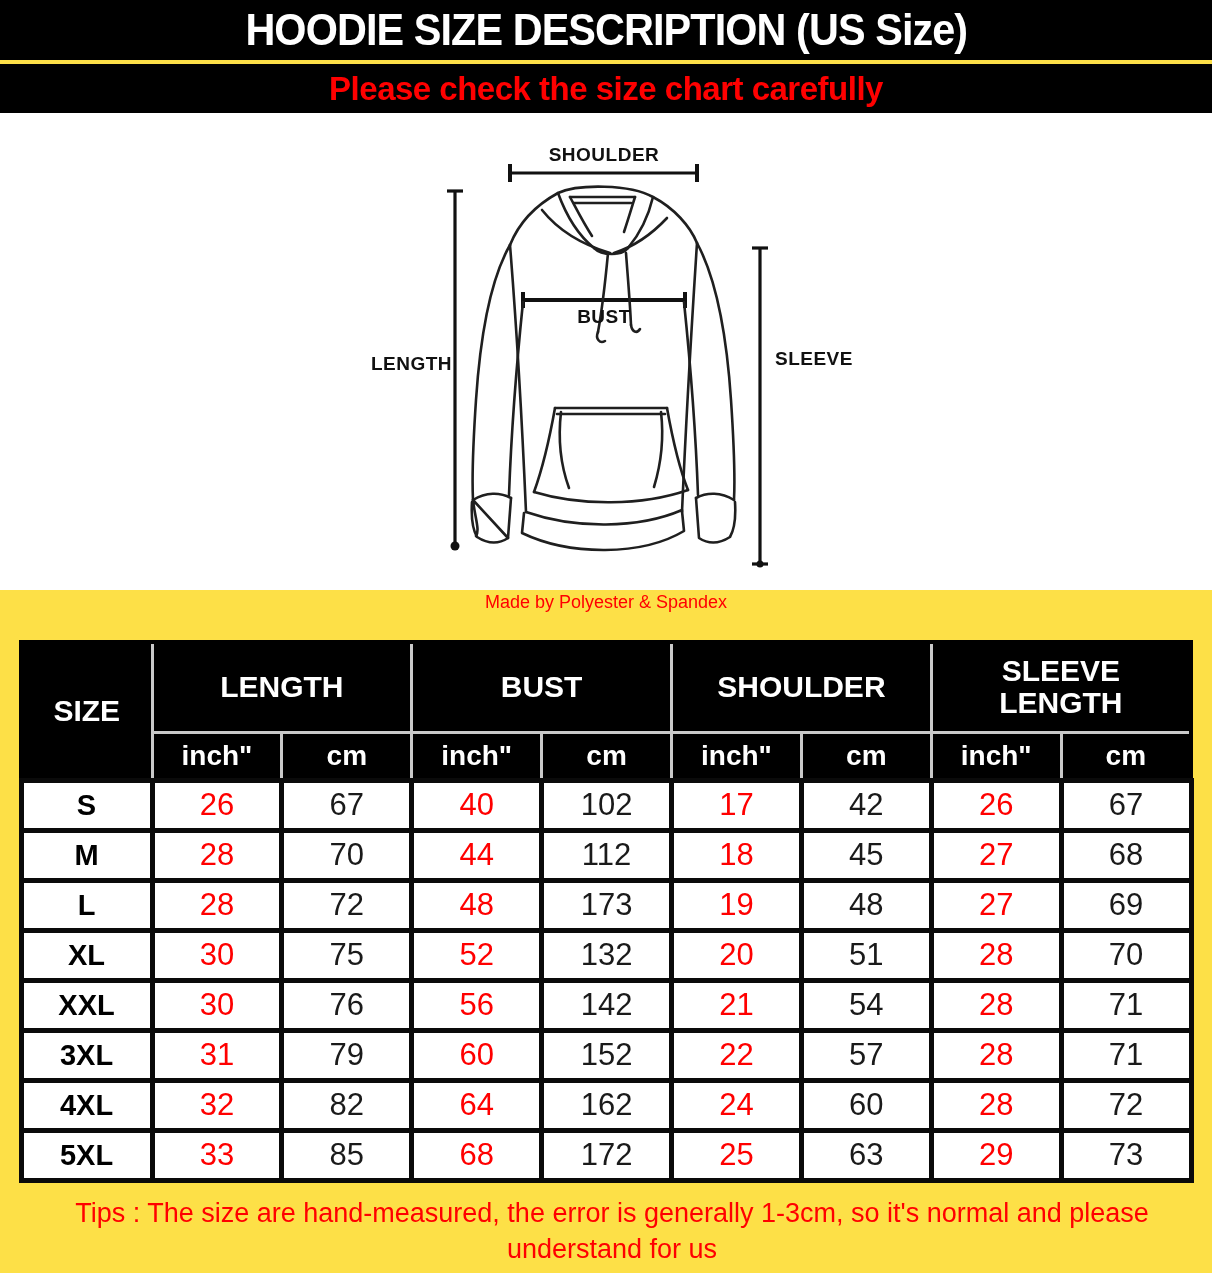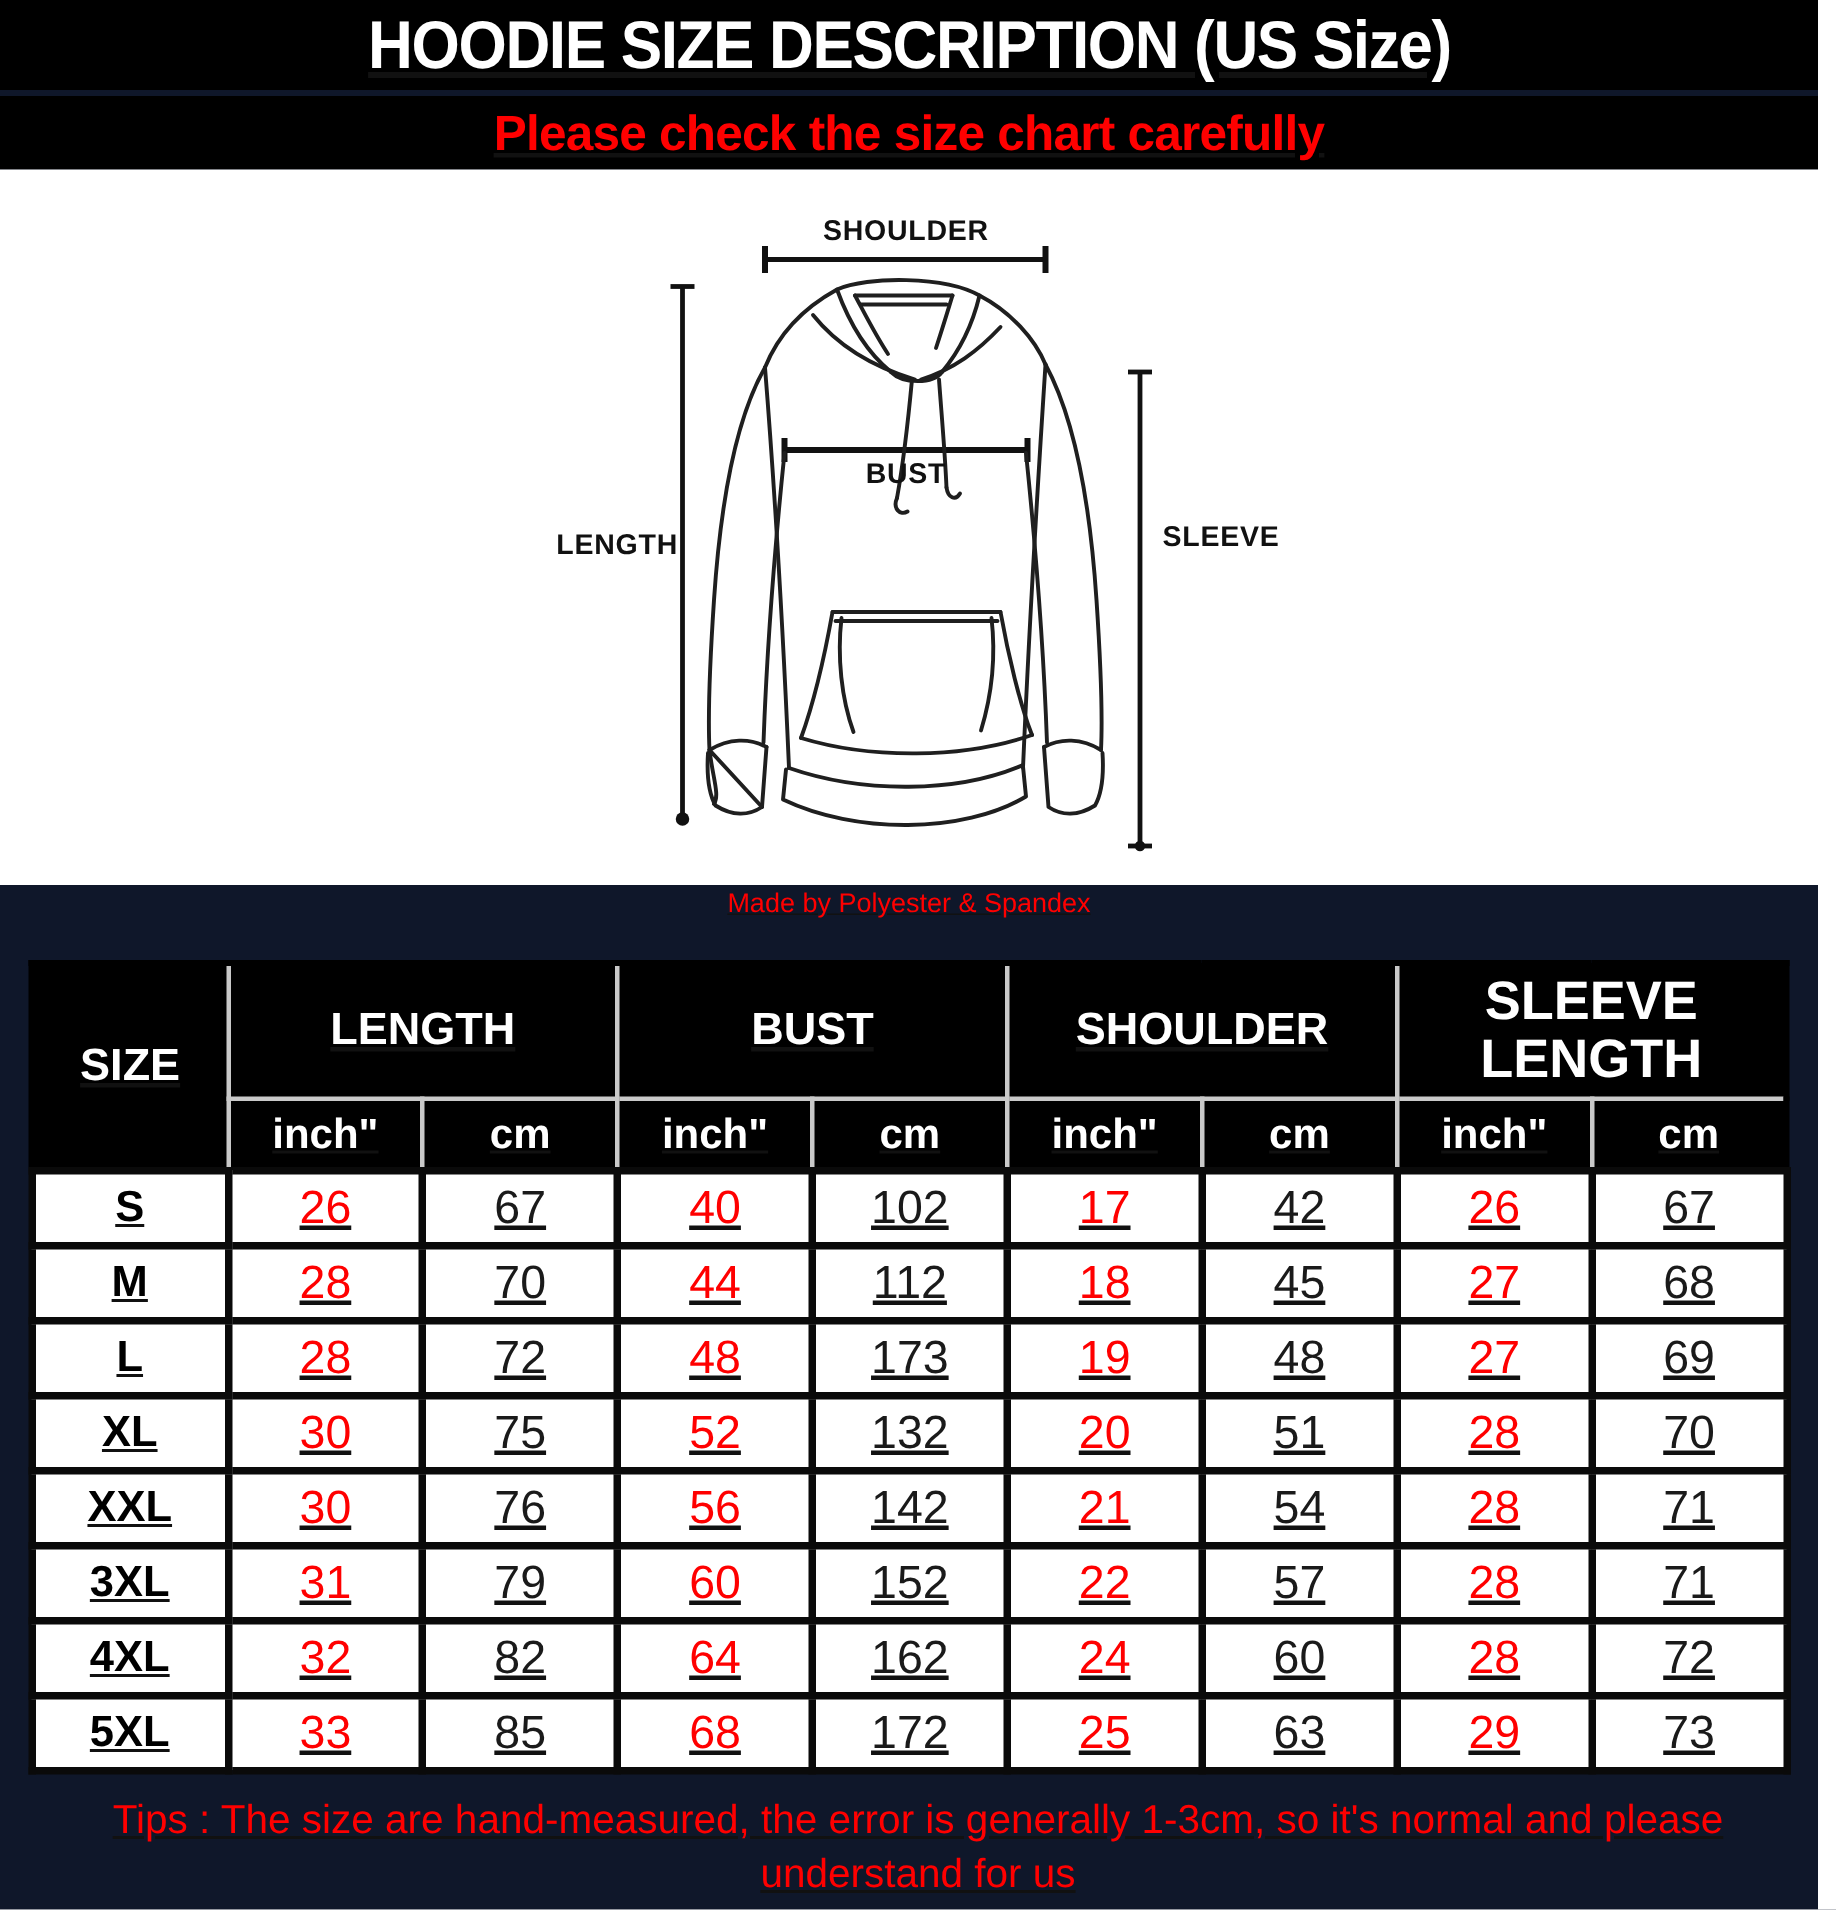--- a/index.html
+++ b/index.html
@@ -2,21 +2,21 @@
 <html><head>
 <meta charset="utf-8">
 <style>
   * { margin: 0; padding: 0; box-sizing: border-box; }
   html, body { background: #ffffff; }
   body {
     width: 1224px;
     font-family: "Liberation Sans", sans-serif;
     color: #111;
   }
-  .page { width: 1212px; height: 1273px; overflow: hidden; background: #0f172a; text-decoration: underline; }
+  .page { width: 1212px; height: 1273px; overflow: hidden; background: #fde047; }
 
   
   .title-bar {
     height: 60px; background: #000;
     display: flex; align-items: center; justify-content: center;
     margin-bottom: 4px;
   }
   .title-text {
     color: #fff; font-weight: 700; font-size: 45px; letter-spacing: -1px;
     transform: scaleX(0.92); transform-origin: center; white-space: nowrap;
@@ -53,21 +53,21 @@
     table-layout: fixed; border: 4px solid #000;
   }
   .size-table th {
     background: #000; color: #fff; border: 3px solid #c9c9c9;
     text-align: center; vertical-align: middle; font-weight: 700;
   }
   .size-table tr.groups th { height: 90px; font-size: 30px; }
   .size-table tr.units th  { height: 48px; font-size: 28px; }
   .size-table th.corner { font-size: 32px; }
   .size-table th .wrap-narrow {
-    display: inline-block; width: 150px; line-height: 1.08; font-size: 36px;
+    display: inline-block; width: 150px; line-height: 1.08; font-size: 30px;
   }
   .size-table td {
     background: #fff; border: 5px solid #0a0a0a; height: 50px;
     text-align: center; vertical-align: middle; font-size: 31px; color: #1a1a1a;
   }
   .size-table td.size { font-weight: 700; font-size: 29px; color: #000; }
   .size-table td.red { color: #ff0000; }
 
   
   .tips {

